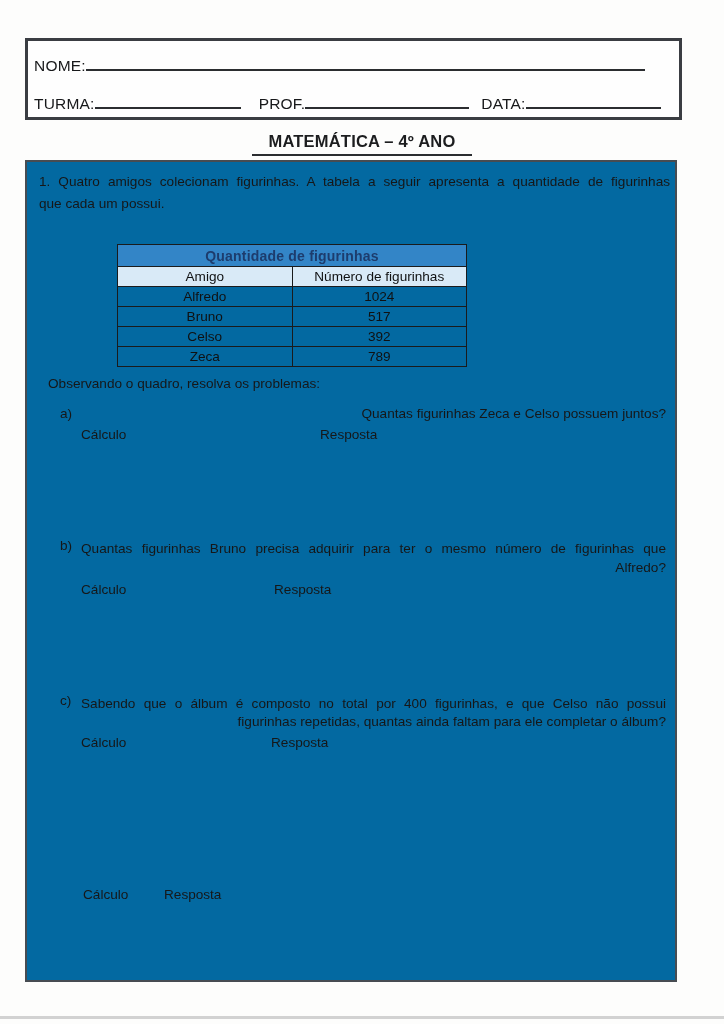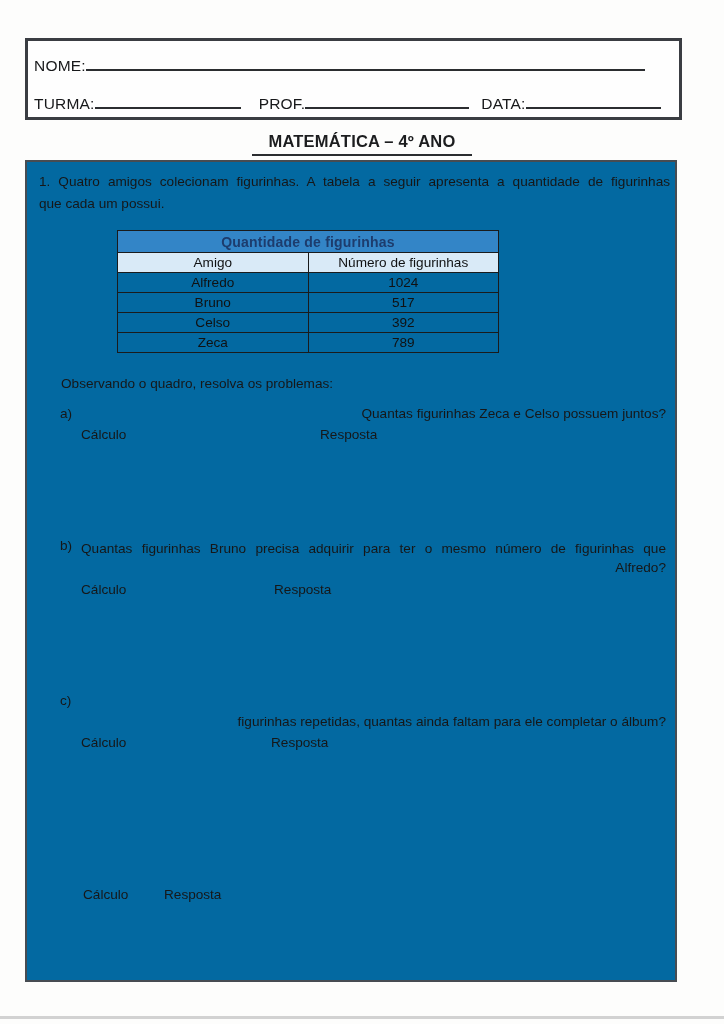--- a/index.html
+++ b/index.html
@@ -43,36 +43,36 @@
     border:2.5px solid #474c52;box-sizing:border-box;background:#0369a1;
   }
   .abs{position:absolute;}
   .para{font-size:13.6px;line-height:22px;color:#161718;}
   .just{text-align:justify;text-align-last:justify;}
   .q1{left:12px;top:9px;width:631px;}
   .q2{left:6px;top:666px;width:637px;}
 
   
   .fig-table{
-    position:absolute;left:90px;top:68px;width:382px;
+    position:absolute;left:90px;top:82px;width:350px;
     border-collapse:collapse;table-layout:fixed;
     font-size:13.6px;color:#101112;border-radius:13px;
   }
   .fig-table td,.fig-table th{
     border:1.5px solid var(--grid);height:19px;padding:0;text-align:center;
     overflow:hidden;white-space:nowrap;
   }
   .fig-table .t-title{
     background:var(--header-bg);color:var(--header-text);
     font-weight:bold;font-size:14px;letter-spacing:.2px;height:21px;
   }
   .fig-table .t-sub{background:var(--subheader-bg);font-weight:normal;}
   .col-amigo{width:87px;}
 
-  .intro{left:34px;top:213px;font-size:13.6px;line-height:18px;color:#161718;}
+  .intro{left:21px;top:213px;font-size:13.6px;line-height:18px;color:#161718;}
 
   
   .item-label{position:absolute;left:33px;width:20px;font-size:13.6px;color:#161718;}
   .item-text{position:absolute;left:54px;right:9px;font-size:13.6px;color:#161718;text-align:right;}
   .cr-label{position:absolute;font-size:13.6px;color:#161718;white-space:nowrap;}
 </style>
 </head>
 <body>
 
 <div class="sheet">
@@ -138,20 +138,21 @@
     <span class="cr-label" style="left:54px;top:265px">Cálculo</span>
     <span class="cr-label" style="left:293px;top:265px">Resposta</span>
 
     <span class="item-label" style="top:376px">b)</span>
     <div class="item-text" style="top:398px">Alfredo?</div>
     <div class="item-text just" style="top:376px;line-height:22px">Quantas figurinhas Bruno precisa adquirir para ter o mesmo número de figurinhas que</div>
     <span class="cr-label" style="left:54px;top:420px">Cálculo</span>
     <span class="cr-label" style="left:247px;top:420px">Resposta</span>
 
     <span class="item-label" style="top:531px">c)</span>
+    <div class="item-text just" style="top:531px;line-height:21px">Sabendo que o álbum é composto no total por 400 figurinhas, e que Celso não possui</div>
     <div class="item-text" style="top:552px">figurinhas repetidas, quantas ainda faltam para ele completar o álbum?</div>
     <span class="cr-label" style="left:54px;top:573px">Cálculo</span>
     <span class="cr-label" style="left:244px;top:573px">Resposta</span>
 
     <span class="cr-label" style="left:56px;top:725px">Cálculo</span>
     <span class="cr-label" style="left:137px;top:725px">Resposta</span>
 
   </div>
 
   <div style="position:absolute;left:0;top:1016px;width:100%;height:3px;background:#d2d2d2;"></div>

